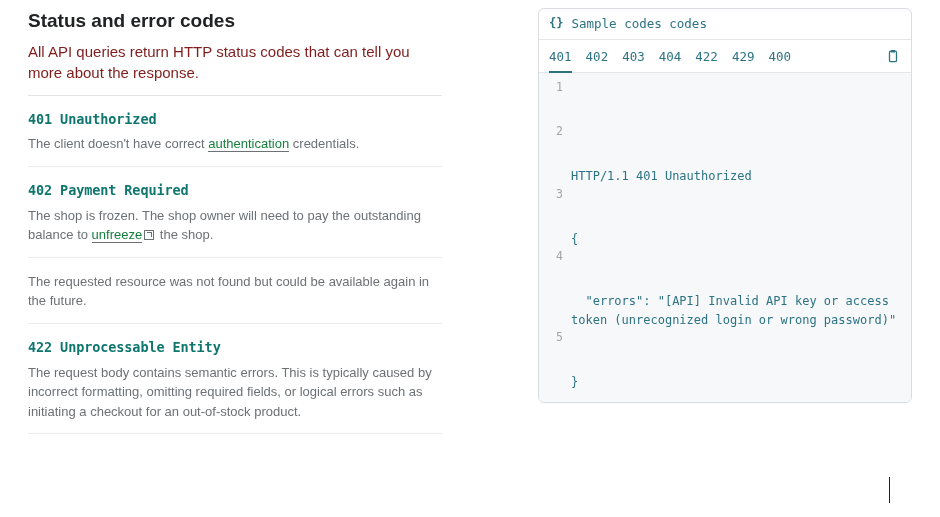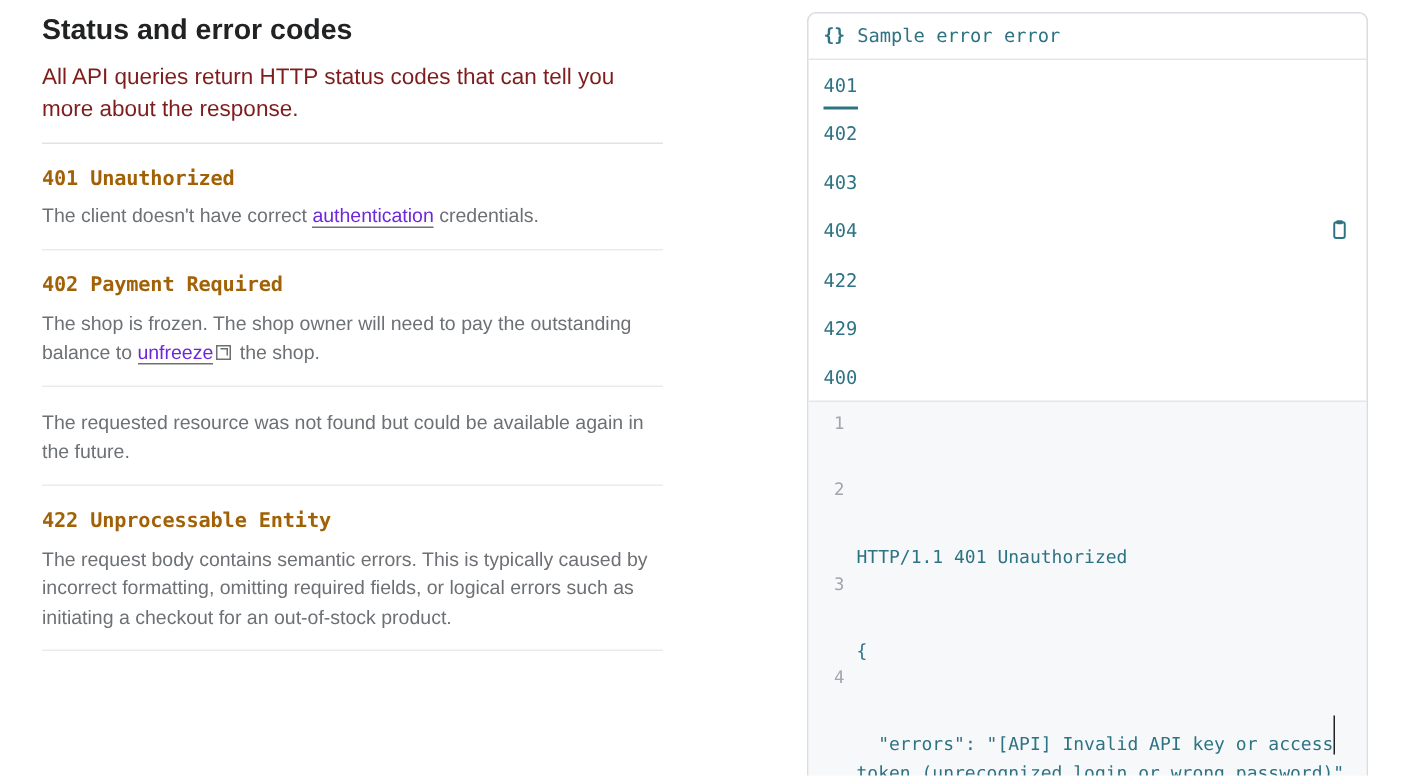--- a/index.html
+++ b/index.html
@@ -43,31 +43,31 @@
   }
   .entry {
     padding-bottom: 12px;
     border-bottom: 1px solid #e9ebec;
     margin-bottom: 14px;
   }
   .entry-heading {
     font-family: "SFMono-Regular", Menlo, Consolas, monospace;
     font-size: 13.5px;
     font-weight: 700;
-    color: #a16207;
+    color: #0f766e;
     margin-bottom: 6px;
     letter-spacing: -0.1px;
   }
   .entry-body {
     color: #6d7175;
     font-size: 13px;
     line-height: 1.5;
   }
   a.inline {
-    color: #6d28d9;
+    color: #15803d;
     text-decoration: none;
     border-bottom: 1px solid #6d7175;
     cursor: pointer;
   }
   .ext-icon {
     display: inline-block;
     width: 10px; height: 10px;
     border: 1px solid #6d7175;
     position: relative;
     margin: 0 2px -1px 2px;
@@ -109,21 +109,20 @@
   .tabs-row {
     display: flex;
     align-items: center;
     border-bottom: 1px solid #e4e6e8;
     position: relative;
   }
   .tabs {
     display: flex;
     gap: 14px;
     padding: 8px 10px 6px 10px;
-    flex-direction: column;
   }
   .tab {
     font-family: "SFMono-Regular", Menlo, Consolas, monospace;
     font-size: 12.5px;
     color: #2d7384;
     cursor: pointer;
     padding-bottom: 6px;
     border-bottom: 2px solid transparent;
     margin-bottom: -7px;
   }
@@ -200,21 +199,21 @@
           <div class="entry-heading">422 Unprocessable Entity</div>
           <div class="entry-body">The request body contains semantic errors. This is typically caused by incorrect formatting, omitting required fields, or logical errors such as initiating a checkout for an out-of-stock product.</div>
         </div>
       </div>
   </div>
 
   <div class="right">
     <div class="panel">
       <div class="panel-header">
         <span class="braces-icon">{}</span>
-        <span class="panel-title">Sample error error</span>
+        <span class="panel-title">Sample codes codes</span>
       </div>
       <div class="tabs-row">
         <div class="tabs" id="tabs">
             <div class="tab active">401</div>
             <div class="tab">402</div>
             <div class="tab">403</div>
             <div class="tab">404</div>
             <div class="tab">422</div>
             <div class="tab">429</div>
             <div class="tab">400</div>

